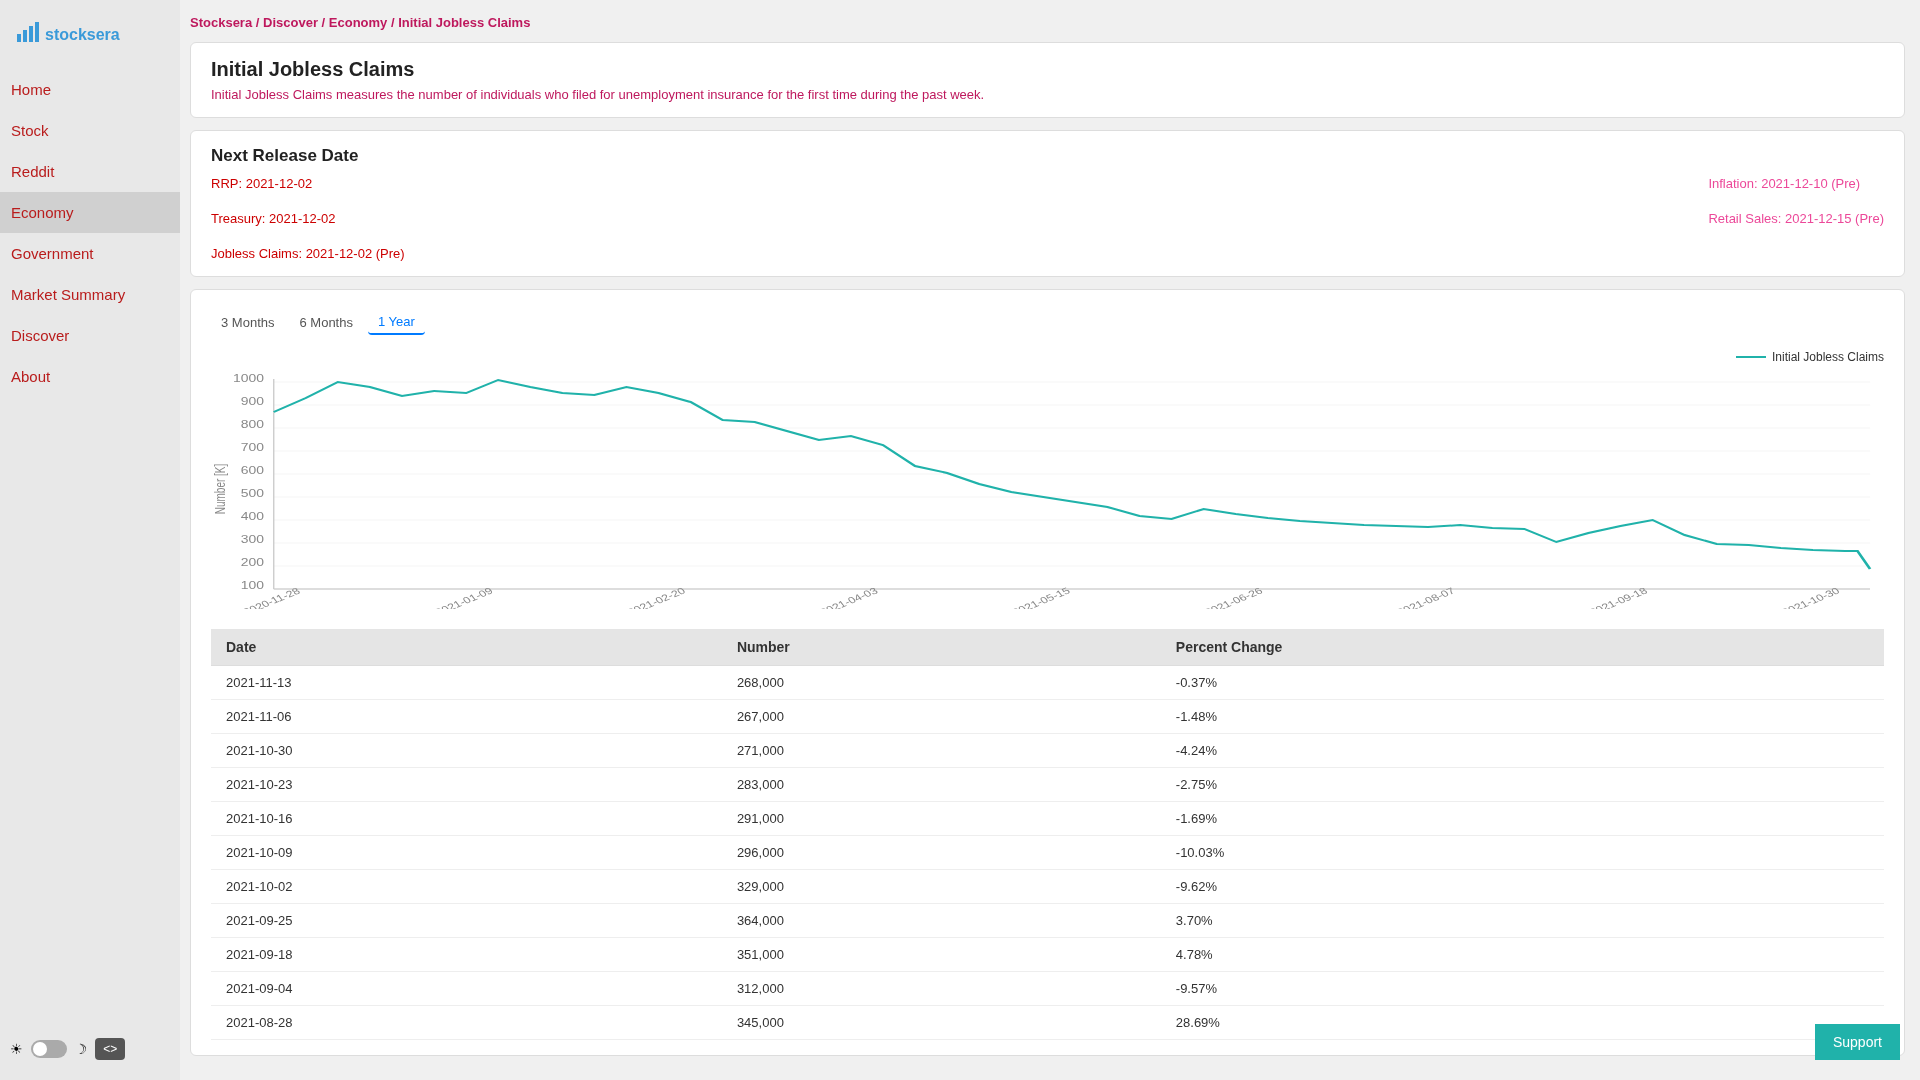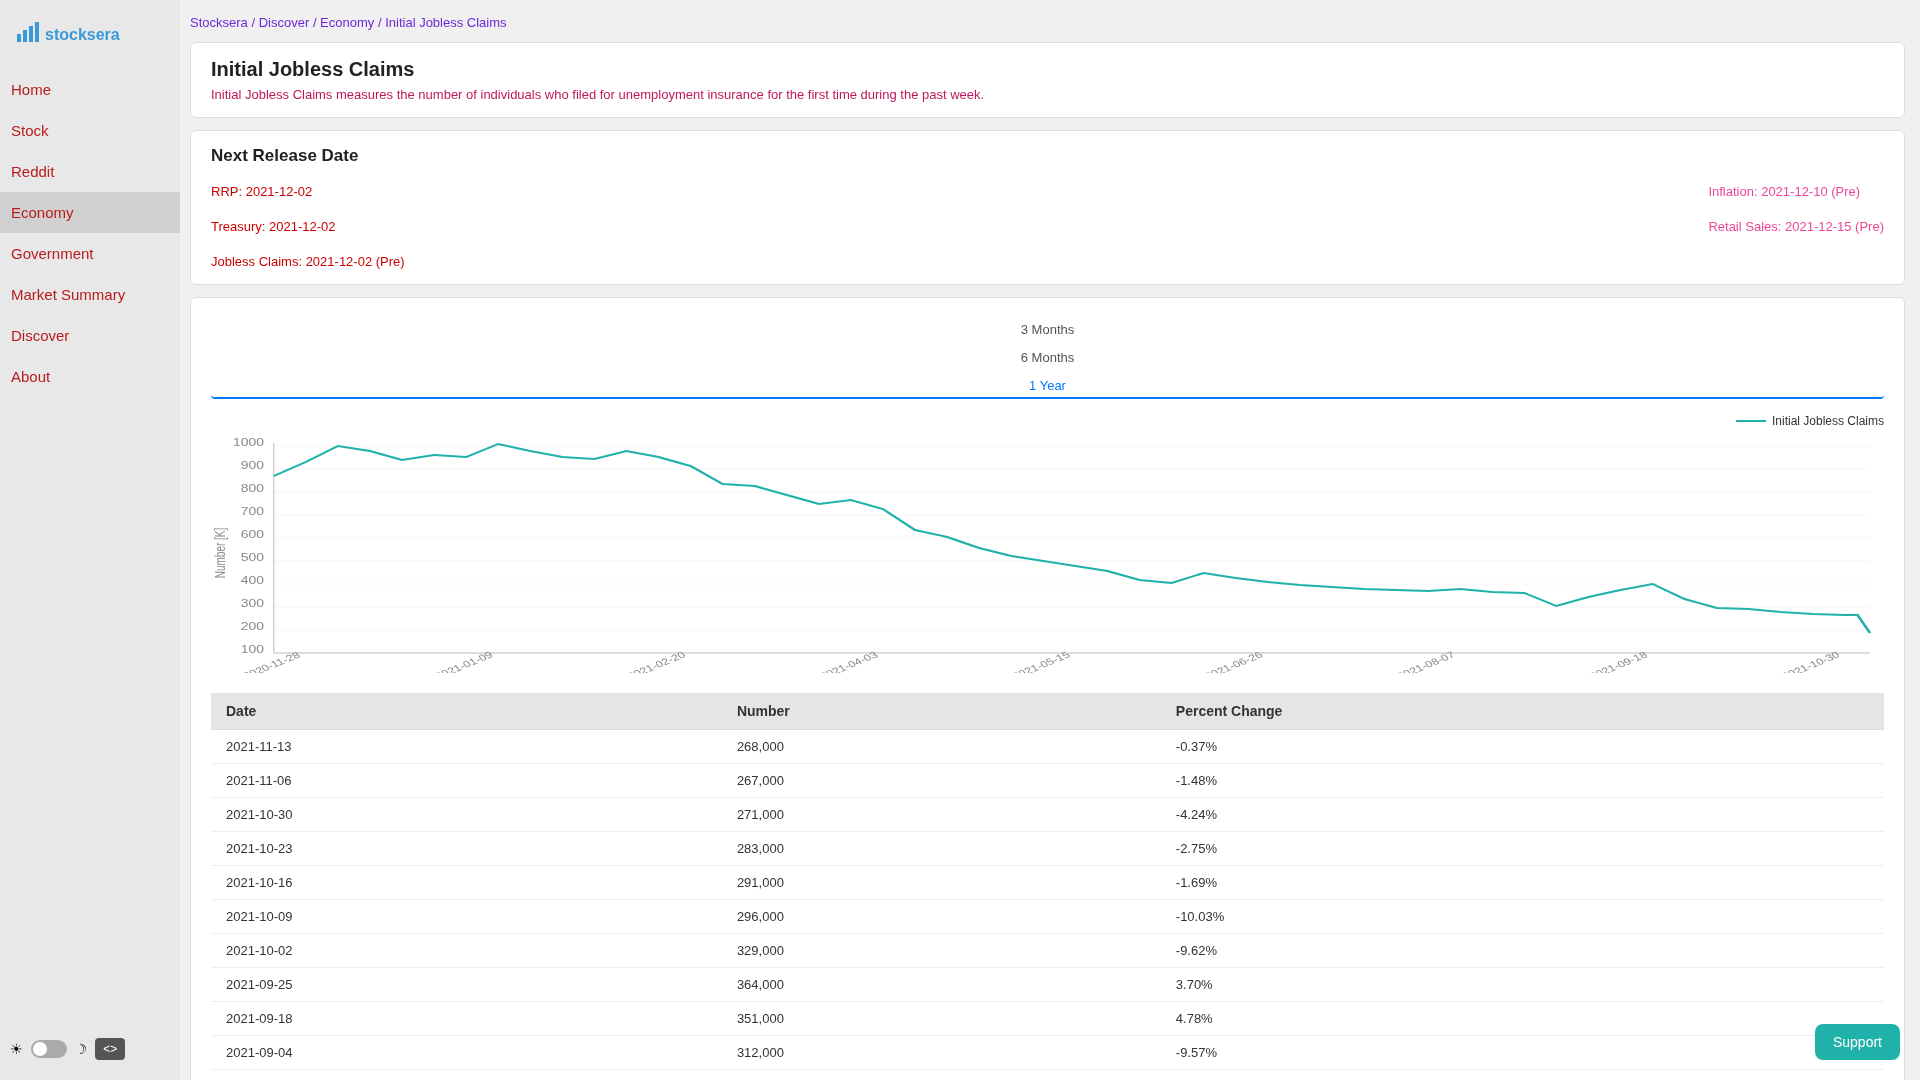--- a/index.html
+++ b/index.html
@@ -76,22 +76,23 @@
     
     #main {
       flex: 1;
       overflow-y: auto;
       padding: 15px 15px 15px 10px;
       background: #f0f0f0;
     }
 
     .breadcrumb {
       font-size: 13px;
-      color: #6d28d9;
+      color: #be185d;
       margin-bottom: 12px;
+      font-weight: bold;
     }
 
     .card {
       background: white;
       border: 1px solid #ddd;
       border-radius: 6px;
       padding: 15px 20px;
       margin-bottom: 12px;
     }
 
@@ -103,41 +104,40 @@
     }
     .page-description {
       font-size: 13px;
       color: #be185d;
     }
 
     .next-release-title {
       font-size: 17px;
       font-weight: bold;
       color: #222;
-      margin-bottom: 18px;
+      margin-bottom: 10px;
     }
     .release-grid {
       display: flex;
       justify-content: space-between;
     }
     .release-left, .release-right {
       display: flex;
       flex-direction: column;
       gap: 20px;
     }
     .release-red { color: #cc0000; font-size: 13px; }
     .release-dark { color: #ec4899; font-size: 13px; }
 
     
     .time-tabs {
       display: flex;
       gap: 5px;
       margin-bottom: 15px;
       padding-top: 5px;
-      flex-direction: column;
     }
     .time-tab {
       padding: 4px 10px;
       border-radius: 4px;
       cursor: pointer;
       font-size: 13px;
       color: #555;
       border: none;
       background: none;
     }
@@ -192,21 +192,21 @@
     }
 
     
     .support-btn {
       position: fixed;
       bottom: 20px;
       right: 20px;
       background: #20b2aa;
       color: white;
       border: none;
-      border-radius: 8px;
+      border-radius: 0;
       padding: 10px 18px;
       font-size: 14px;
       cursor: pointer;
     }
 
     svg text { font-family: Arial, sans-serif; }
   </style>
 </head>
 <body>
 

